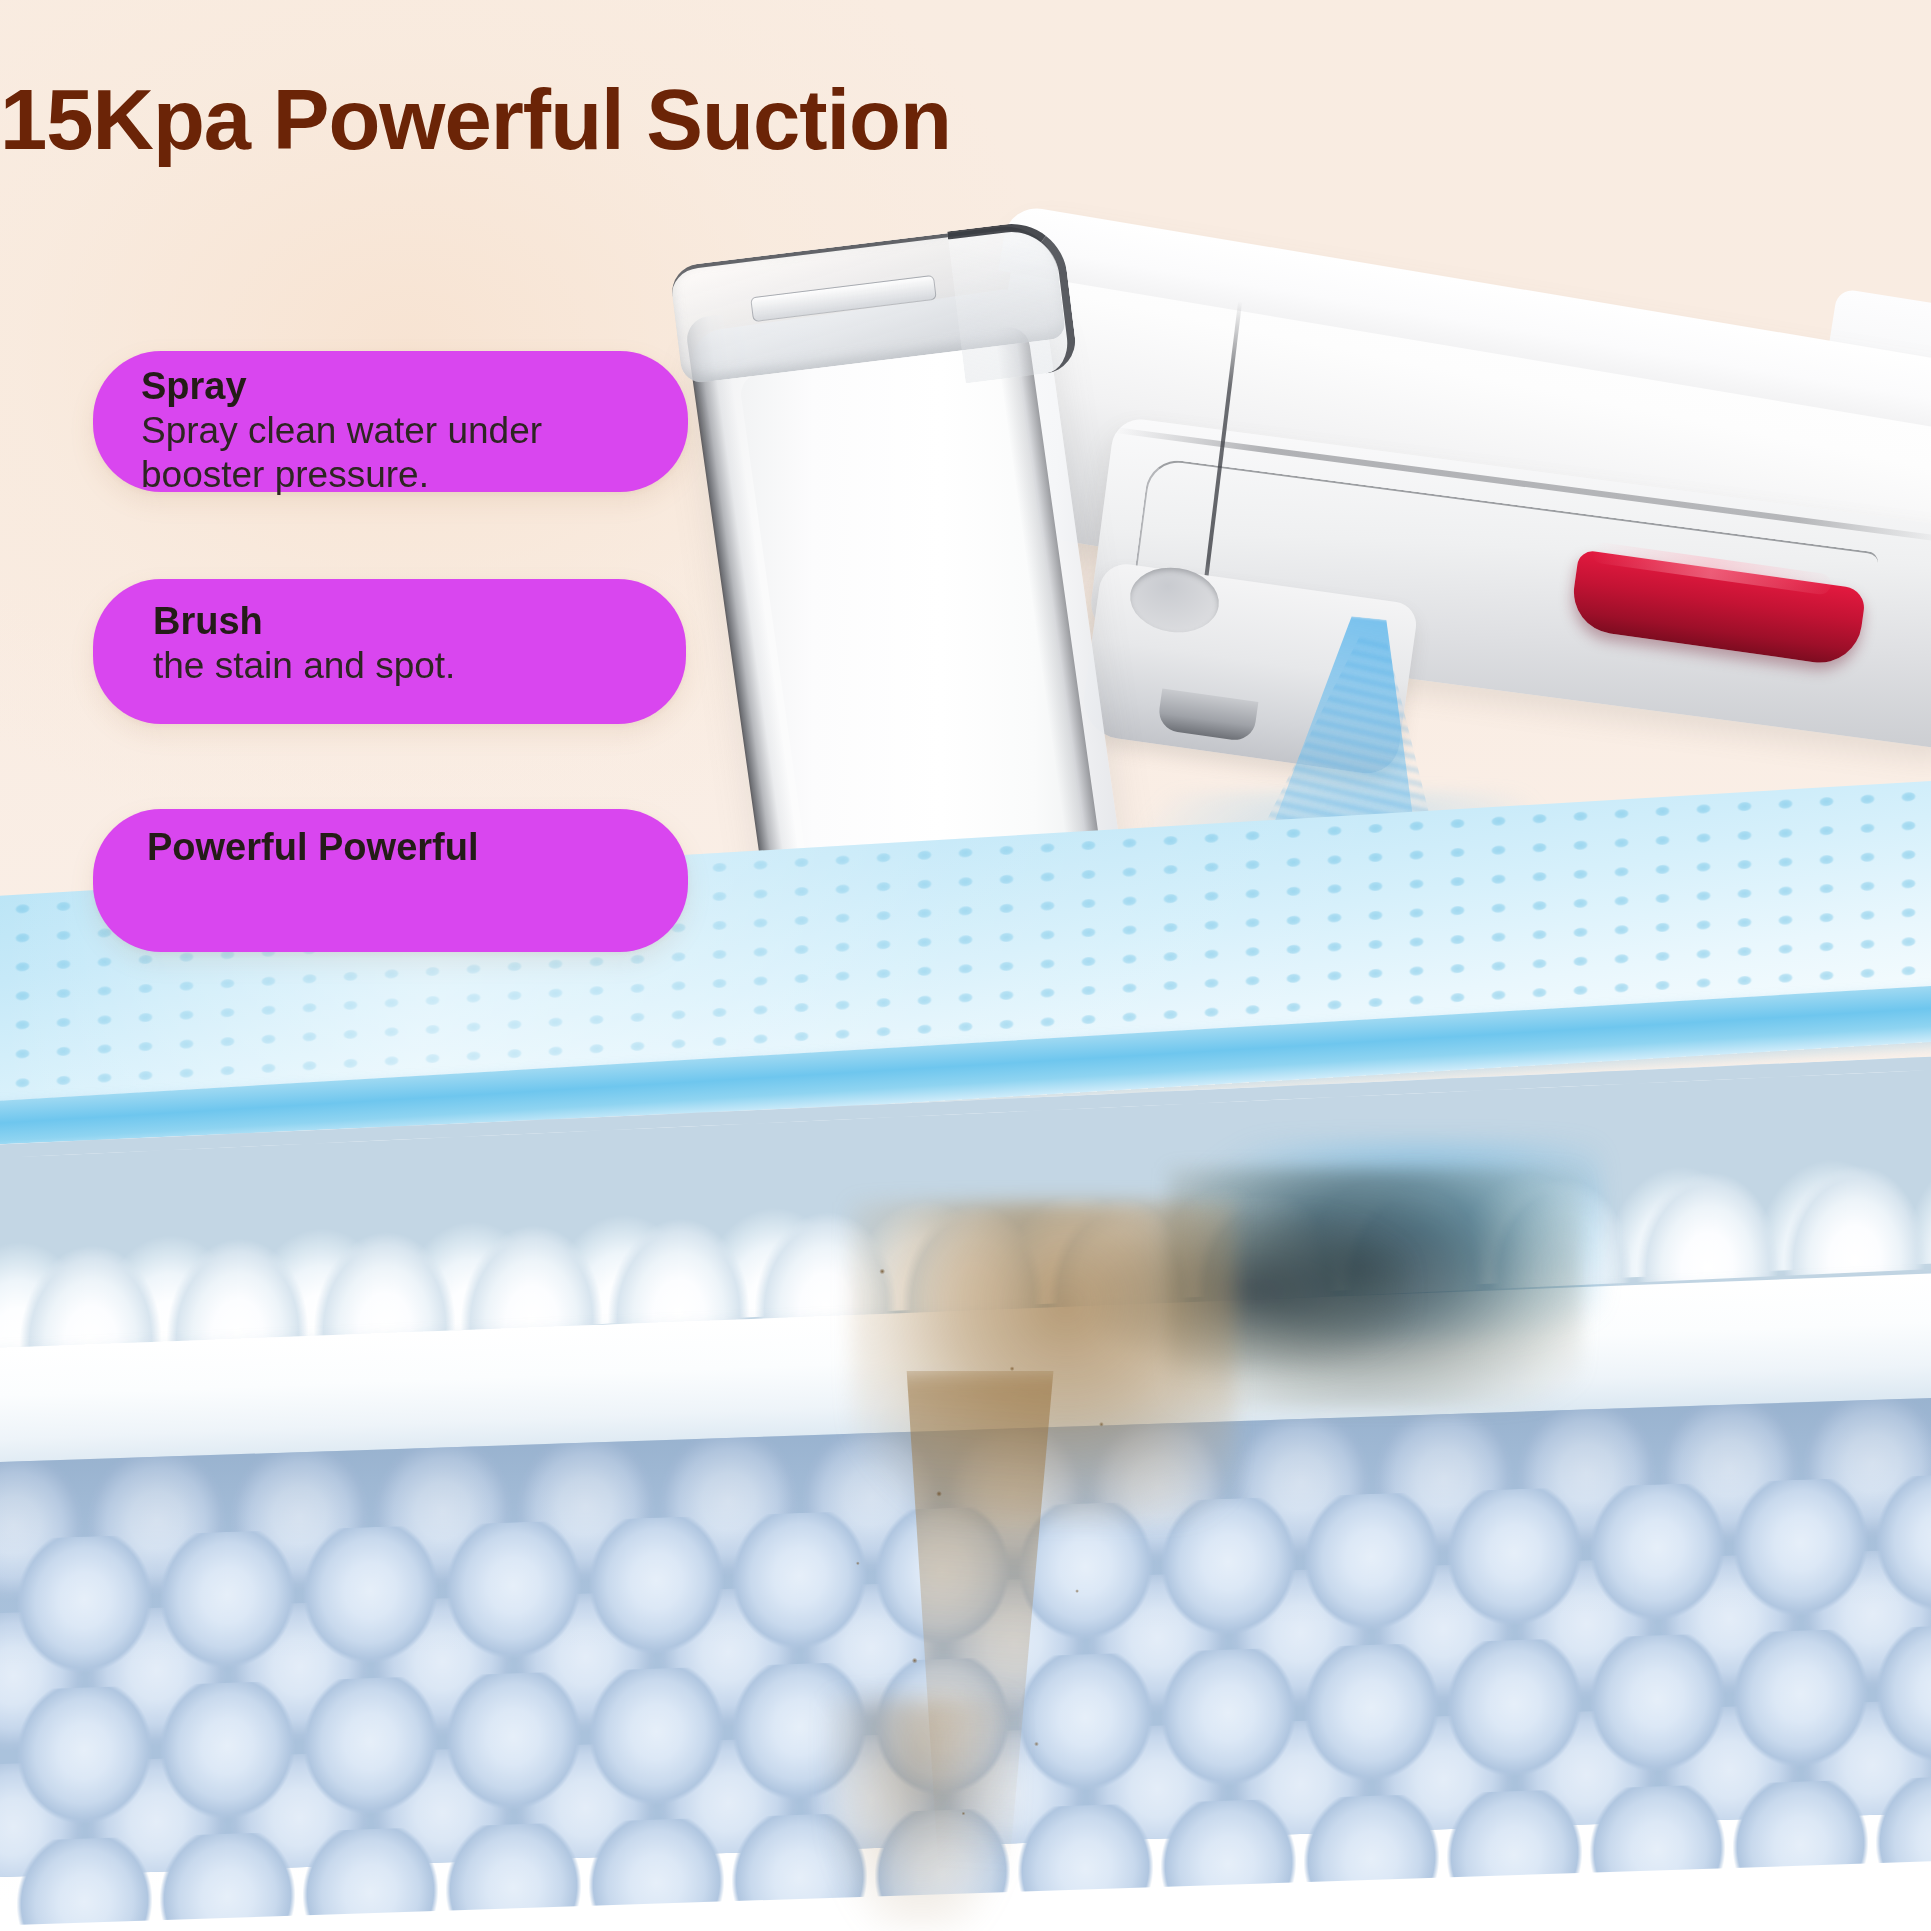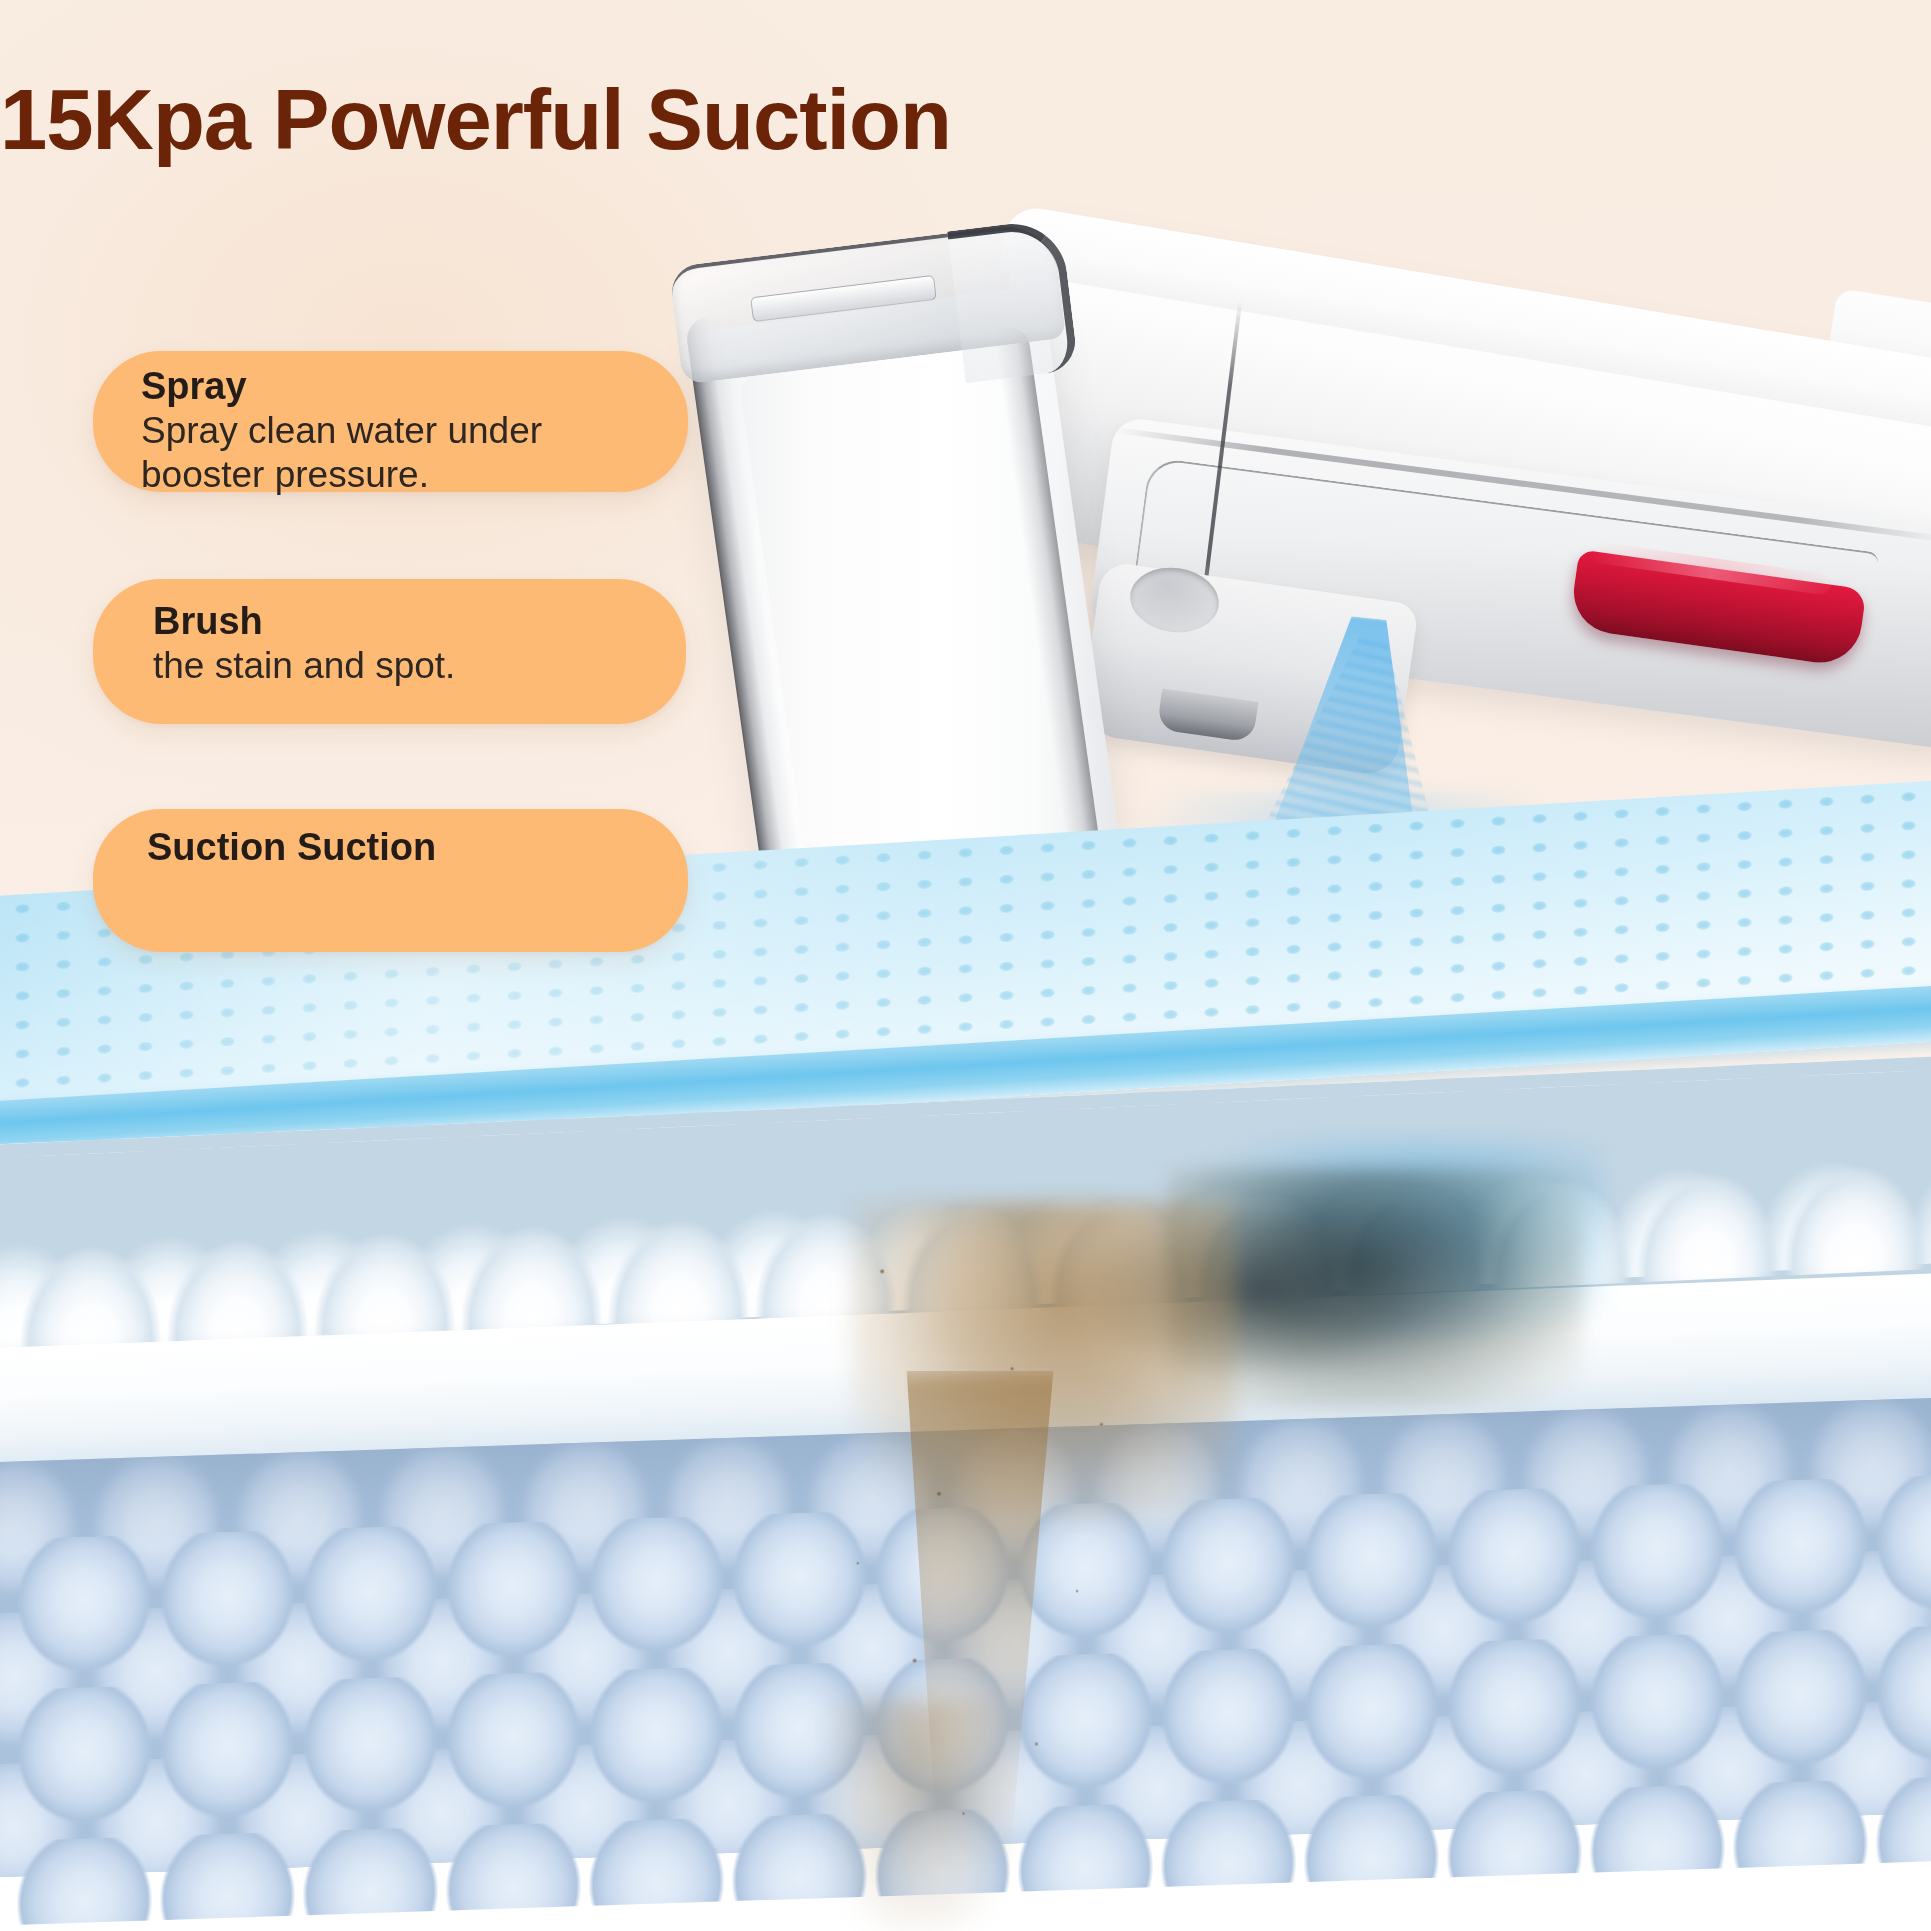--- a/index.html
+++ b/index.html
@@ -16,21 +16,21 @@
   .bg-warm-blob{position:absolute;left:0;top:0;width:1352px;height:1159px;
     background:radial-gradient(ellipse 869px 676px at 30% 30%,rgba(247,226,208,.85) 0%,rgba(248,233,219,.45) 45%,rgba(250,240,232,0) 75%);}
 
   
   .title{position:absolute;left:0;right:0;top:75px;text-align:left;
     font-size:85px;font-weight:bold;letter-spacing:-1px;
     color:#6b2407;line-height:1.05;white-space:nowrap;}
 
   
   .cards{position:absolute;left:0;top:0;width:753px;height:1062px;}
-  .card{position:absolute;background:#fdba74;border-radius:68px;
+  .card{position:absolute;background:#d946ef;border-radius:68px;
     box-shadow:0 9.7px 25px rgba(170,120,85,.13),0 1.9px 5.8px rgba(170,120,85,.07);}
   .card .inner{position:absolute;}
   .c-title{font-size:38px;font-weight:bold;color:#241c18;line-height:1.12;margin:0 0 1.9px 0;}
   .c-body{font-size:37px;color:#2d2622;line-height:1.18;font-weight:400;}
 
   .card1{left:93px;top:351px;width:595px;height:141px;}
   .card1 .inner{left:48px;top:13.5px;}
   .card2{left:93px;top:579px;width:593px;height:145px;}
   .card2 .inner{left:60px;top:21px;}
   .card3{left:93px;top:809px;width:595px;height:143px;}
@@ -334,20 +334,20 @@
 
     <div class="card card2">
       <div class="inner">
         <div class="c-title">Brush</div>
         <div class="c-body">the stain and spot.</div>
       </div>
     </div>
 
     <div class="card card3">
       <div class="inner">
-        <div class="c-title">Suction Suction</div>
+        <div class="c-title">Powerful Powerful</div>
       </div>
     </div>
 
   </div>
 
 </div>
 
 
 </body></html>

